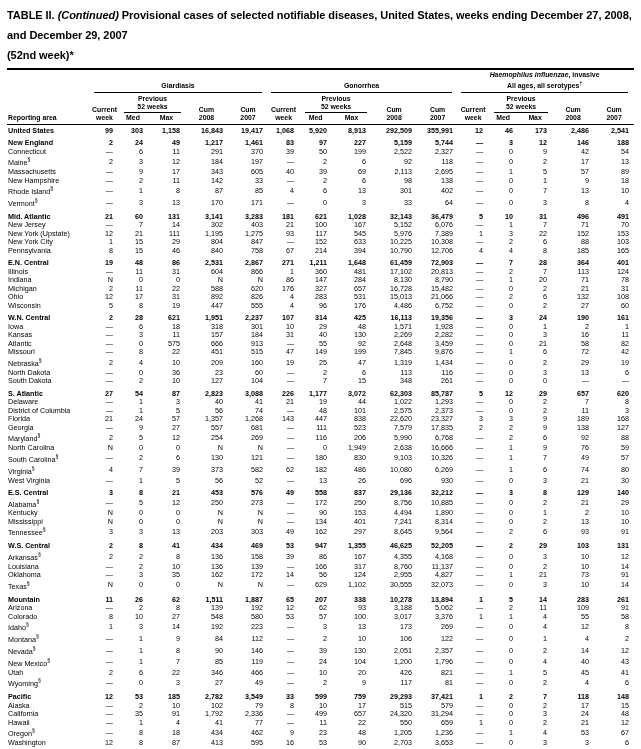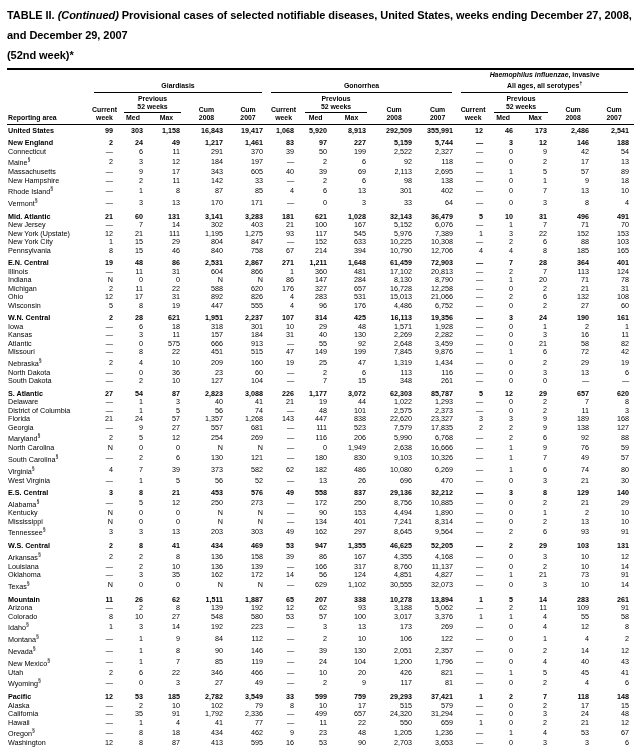--- a/index.html
+++ b/index.html
@@ -404,21 +404,21 @@
           <td class="area">Michigan</td>
           <td>2</td>
           <td>11</td>
           <td>22</td>
           <td>588</td>
           <td>620</td>
           <td>176</td>
           <td>327</td>
           <td>657</td>
           <td>16,728</td>
-          <td>12,258</td>
+          <td>15,482</td>
           <td>—</td>
           <td>0</td>
           <td>2</td>
           <td>21</td>
           <td>31</td>
         </tr>
         <tr>
           <td class="area">Ohio</td>
           <td>12</td>
           <td>17</td>
@@ -764,21 +764,21 @@
           <td class="area">West Virginia</td>
           <td>—</td>
           <td>1</td>
           <td>5</td>
           <td>56</td>
           <td>52</td>
           <td>—</td>
           <td>13</td>
           <td>26</td>
           <td>696</td>
-          <td>470</td>
+          <td>930</td>
           <td>—</td>
           <td>0</td>
           <td>3</td>
           <td>21</td>
           <td>30</td>
         </tr>
         <tr class="region gap">
           <td class="area">E.S. Central</td>
           <td>3</td>
           <td>8</td>
@@ -925,21 +925,21 @@
         <tr>
           <td class="area">Oklahoma</td>
           <td>—</td>
           <td>3</td>
           <td>35</td>
           <td>162</td>
           <td>172</td>
           <td>14</td>
           <td>56</td>
           <td>124</td>
-          <td>4,851</td>
+          <td>2,955</td>
           <td>4,827</td>
           <td>—</td>
           <td>1</td>
           <td>21</td>
           <td>73</td>
           <td>91</td>
         </tr>
         <tr>
           <td class="area">Texas<sup>§</sup></td>
           <td>N</td>

